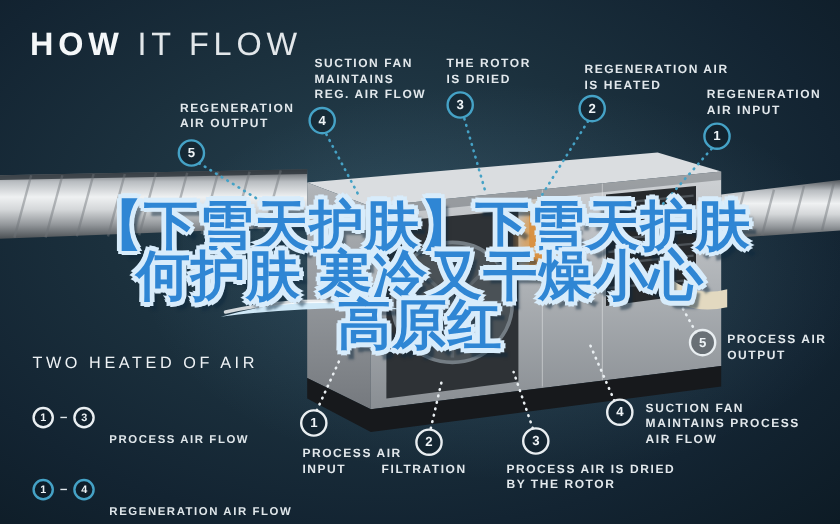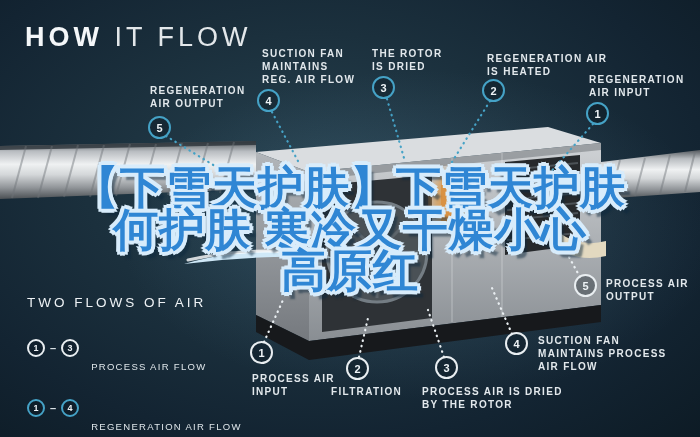--- a/index.html
+++ b/index.html
@@ -21,21 +21,21 @@
   .badge.proc{border:2px solid #e9eef1;}
   
   .legend{left:27px;top:295px;}
   .legend-title{font-size:13.5px;letter-spacing:3px;color:#eef2f5;margin-bottom:13px;white-space:nowrap;}
   .legend-row{display:flex;align-items:center;margin-bottom:11px;}
   .sbadge{width:18px;height:18px;border-radius:50%;box-sizing:border-box;border:2px solid #e9eef1;
           display:flex;align-items:center;justify-content:center;font-size:9px;font-weight:bold;color:#eef3f6;
           background:rgba(9,21,30,.3);}
   .sbadge.teal{border-color:#45a2c6;}
   .legend-dash{color:#dfe6ea;font-size:11px;margin:0 5px;font-weight:bold;}
-  .legend-label{font-size:9.5px;font-weight:normal;letter-spacing:1.3px;color:#dfe6ea;margin-left:12px;white-space:nowrap;margin-top:38px;}
+  .legend-label{font-size:9.5px;font-weight:bold;letter-spacing:1.3px;color:#dfe6ea;margin-left:12px;white-space:nowrap;margin-top:38px;}
   
   .cn{left:0;right:0;text-align:center;font-size:45px;font-weight:bold;letter-spacing:1px;
       color:#2f86d4;white-space:nowrap;z-index:8;
       text-shadow:
         -3px -3px 0 #d8ecfb, 3px -3px 0 #d8ecfb, -3px 3px 0 #d8ecfb, 3px 3px 0 #d8ecfb,
         -4px 0 0 #d8ecfb, 4px 0 0 #d8ecfb, 0 -4px 0 #d8ecfb, 0 4px 0 #d8ecfb,
         6px 7px 2px rgba(12,40,62,.5);}
   svg{display:block;}
   .layer-scene{left:0;top:0;z-index:1;}
   .layer-swoosh{left:0;top:0;z-index:7;}
@@ -189,21 +189,21 @@
 
 <div class="abs badge proc ui" style="left:250px;top:341px">
     <span>1</span>
   </div>
 <div class="abs co-label ui" style="left:252px;top:372px;width:100px">PROCESS AIR
 INPUT</div>
 
 <div class="abs badge proc ui" style="left:346px;top:357px">
     <span>2</span>
   </div>
-<div class="abs co-label ui" style="left:318px;top:385px;width:84px;text-align:right">FILTRATION</div>
+<div class="abs co-label ui" style="left:318px;top:385px;width:84px;text-align:left">FILTRATION</div>
 
 <div class="abs badge proc ui" style="left:435px;top:356px">
     <span>3</span>
   </div>
 <div class="abs co-label ui" style="left:422px;top:385px;width:160px">PROCESS AIR IS DRIED
 BY THE ROTOR</div>
 
 <div class="abs badge proc ui" style="left:505px;top:332px">
     <span>4</span>
   </div>
@@ -211,21 +211,21 @@
 MAINTAINS PROCESS
 AIR FLOW</div>
 
 <div class="abs badge proc ui" style="left:574px;top:274px">
     <span>5</span>
   </div>
 <div class="abs co-label ui" style="left:606px;top:277px;width:90px">PROCESS AIR
 OUTPUT</div>
 
 <div class="abs legend ui">
-  <div class="legend-title">TWO FLOWS OF AIR</div>
+  <div class="legend-title">TWO HEATED OF AIR</div>
   <div class="legend-row">
     <div class="sbadge">1</div>
     <span class="legend-dash">–</span>
     <div class="sbadge">3</div>
     <span class="legend-label">PROCESS AIR FLOW</span>
   </div>
   <div class="legend-row">
     <div class="sbadge teal">1</div>
     <span class="legend-dash">–</span>
     <div class="sbadge teal">4</div>

